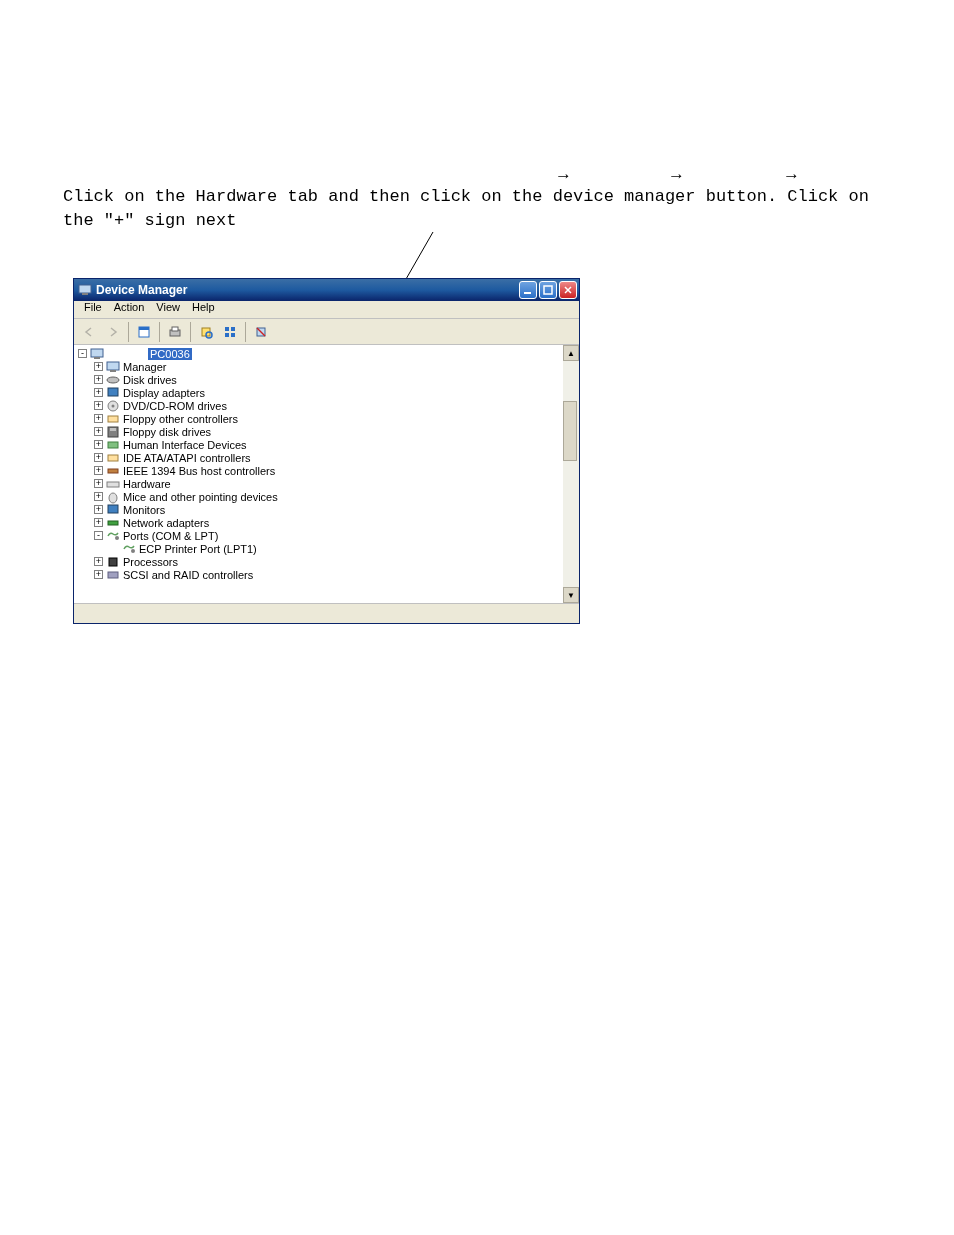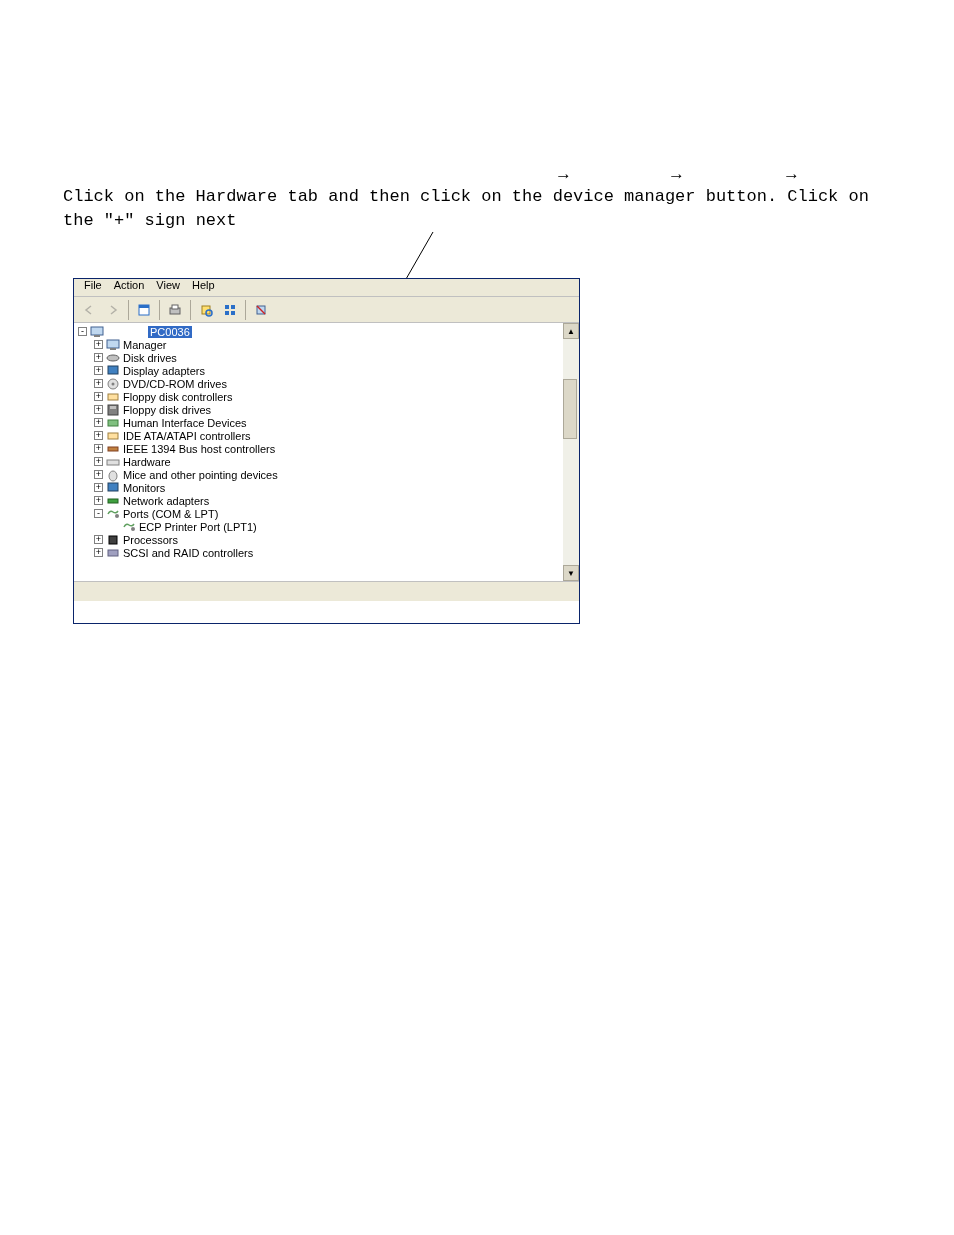--- a/index.html
+++ b/index.html
@@ -45,20 +45,47 @@
 <div class="doc-text arrow" style="left:668px; top:162px;">→</div>
 <div class="doc-text arrow" style="left:783px; top:162px;">→</div>
 
 <svg class="pointer-line" style="left:73px; top:232px;" width="507" height="380">
   <line x1="360" y1="0" x2="172" y2="328" stroke="#000" stroke-width="1"></line>
   <polygon points="172,328 178,318 183,324" fill="#000"></polygon>
 </svg>
 
 <div class="dm-window">
 
+  <div class="dm-titlebar">
+    <span class="dm-title-icon">
+      <svg width="14" height="14" viewBox="0 0 14 14">
+          <rect x="1" y="2" width="12" height="8" fill="#c0d8f0" stroke="#406090"></rect>
+          <rect x="4" y="10" width="6" height="2" fill="#808080"></rect>
+        </svg>
+    </span>
+    <span class="dm-title-text">Device Manager</span>
+    <div class="dm-win-buttons">
+      <div class="dm-win-btn dm-min">
+          <svg width="10" height="10">
+            <rect x="1" y="7" width="7" height="2" fill="#fff"></rect>
+          </svg>
+        </div>
+      <div class="dm-win-btn dm-max">
+          <svg width="10" height="10">
+            <rect x="1" y="1" width="8" height="8" fill="none" stroke="#fff" stroke-width="1.5"></rect>
+          </svg>
+        </div>
+      <div class="dm-win-btn dm-close">
+          <svg width="10" height="10">
+            <line x1="2" y1="2" x2="8" y2="8" stroke="#fff" stroke-width="1.5"></line>
+            <line x1="8" y1="2" x2="2" y2="8" stroke="#fff" stroke-width="1.5"></line>
+          </svg>
+        </div>
+    </div>
+  </div>
 
   <div class="dm-menubar">
     <span class="dm-menu-item">File</span>
     <span class="dm-menu-item">Action</span>
     <span class="dm-menu-item">View</span>
     <span class="dm-menu-item">Help</span>
   </div>
 
   <div class="dm-toolbar">
     <div class="dm-tool-btn disabled">
@@ -164,21 +191,21 @@
           <span class="tree-label">DVD/CD-ROM drives</span>
         </div>
         <div class="tree-row">
           <span class="tree-indent"></span>
           <span class="tree-expander">+</span>
           <span class="tree-icon">
             <svg width="14" height="14">
               <rect x="2" y="4" width="10" height="6" fill="#ffe0a0" stroke="#a08040"></rect>
             </svg>
           </span>
-          <span class="tree-label">Floppy disk controllers</span>
+          <span class="tree-label">Floppy other controllers</span>
         </div>
         <div class="tree-row">
           <span class="tree-indent"></span>
           <span class="tree-expander">+</span>
           <span class="tree-icon">
             <svg width="14" height="14">
               <rect x="2" y="2" width="10" height="10" fill="#808080" stroke="#404040"></rect>
               <rect x="4" y="3" width="6" height="3" fill="#c0c0c0"></rect>
             </svg>
           </span>

